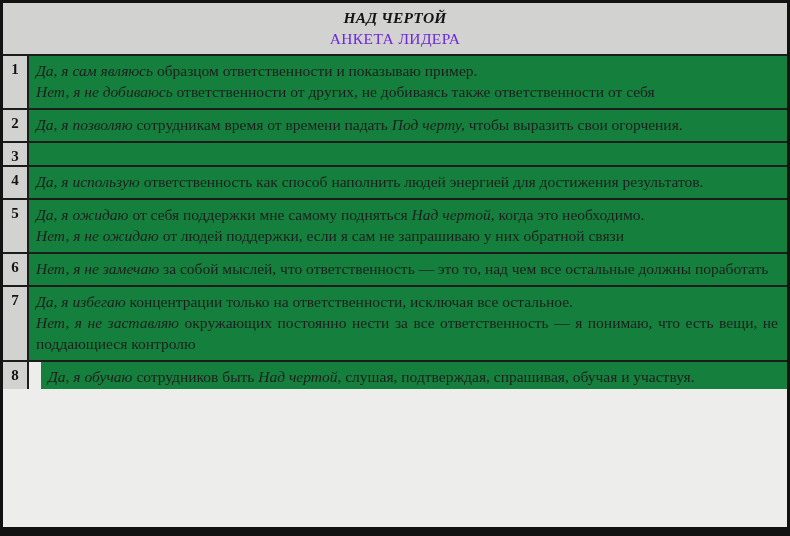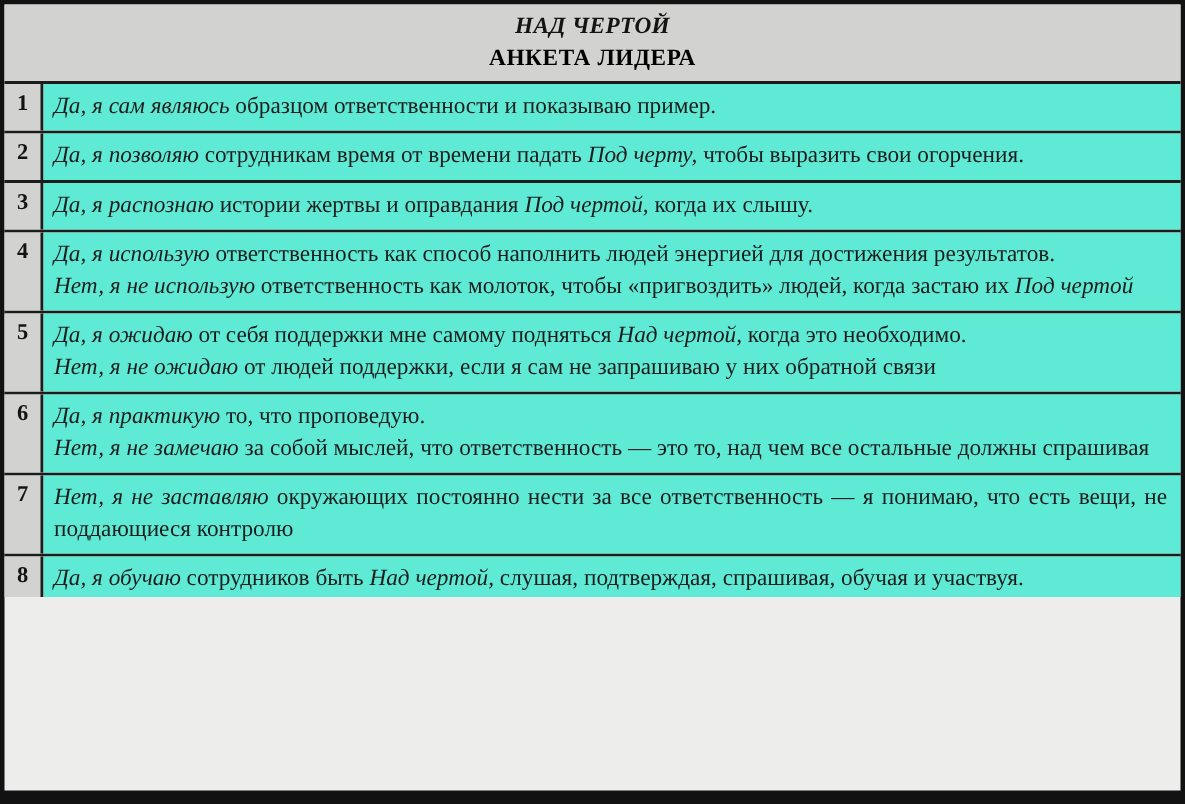--- a/index.html
+++ b/index.html
@@ -24,110 +24,109 @@
   }
   .title-line1 {
     font-weight: bold;
     font-style: italic;
     font-size: 15.5px;
     line-height: 21px;
     color: #141414;
     letter-spacing: 0.2px;
   }
   .title-line2 {
-    font-weight: bold;
+    font-weight: normal;
     font-size: 15.5px;
     line-height: 21px;
-    color: #000000;
+    color: #6d28d9;
     letter-spacing: 0.4px;
   }
   .trow {
     display: flex;
     border-bottom: 2px solid #1c1c1c;
   }
   .trow:last-child { border-bottom: none; }
   .num {
     flex: 0 0 26px;
     background: #d2d2d1;
     border-right: 2px solid #1c1c1c;
     font-weight: bold;
     font-size: 15px;
     color: #141414;
     text-align: center;
     padding-top: 5px;
   }
   .cell {
     flex: 1 1 auto;
-    background: #5eead4;
+    background: #15803d;
     padding: 4px 9px 6px 7px;
     font-size: 15.5px;
     line-height: 21px;
     color: #1d1d1d;
   }
-  .trow:last-child .cell { padding-bottom: 2px; }
+  .trow:last-child .cell { padding-bottom: 2px; margin-left: 12px; }
   .cell p { text-align: justify; }
   .it { font-style: italic; }
 </style>
 </head>
 <body>
 
 <div class="doc">
   <div class="thead">
     <div class="title-line1">НАД ЧЕРТОЙ</div>
     <div class="title-line2">АНКЕТА ЛИДЕРА</div>
   </div>
   <div id="rows">
   <div class="trow">
     <div class="num">1</div>
     <div class="cell">
       <p class="yes"><span class="it">Да, я сам являюсь</span><span class="up"> образцом ответственности и показываю пример.</span></p>
+      <p class="no"><span class="it">Нет, я не добиваюсь</span><span class="up"> ответственности от других, не добиваясь также ответственности от себя</span></p>
     </div>
   </div>
 
   <div class="trow">
     <div class="num">2</div>
     <div class="cell">
       <p class="yes"><span class="it">Да, я позволяю</span><span class="up"> сотрудникам время от времени падать </span><span class="it">Под черту,</span><span class="up"> чтобы выразить свои огорчения.</span></p>
     </div>
   </div>
 
   <div class="trow">
     <div class="num">3</div>
     <div class="cell">
-      <p class="yes"><span class="it">Да, я распознаю</span><span class="up"> истории жертвы и оправдания </span><span class="it">Под чертой,</span><span class="up"> когда их слышу.</span></p>
     </div>
   </div>
 
   <div class="trow">
     <div class="num">4</div>
     <div class="cell">
       <p class="yes"><span class="it">Да, я использую</span><span class="up"> ответственность как способ наполнить людей энергией для достижения результатов.</span></p>
-      <p class="no"><span class="it">Нет, я не использую</span><span class="up"> ответственность как молоток, чтобы «пригвоздить» людей, когда застаю их </span><span class="it">Под чертой</span></p>
     </div>
   </div>
 
   <div class="trow">
     <div class="num">5</div>
     <div class="cell">
       <p class="yes"><span class="it">Да, я ожидаю</span><span class="up"> от себя поддержки мне самому подняться </span><span class="it">Над чертой,</span><span class="up"> когда это необходимо.</span></p>
       <p class="no"><span class="it">Нет, я не ожидаю</span><span class="up"> от людей поддержки, если я сам не запрашиваю у них обратной связи</span></p>
     </div>
   </div>
 
   <div class="trow">
     <div class="num">6</div>
     <div class="cell">
-      <p class="yes"><span class="it">Да, я практикую</span><span class="up"> то, что проповедую.</span></p>
-      <p class="no"><span class="it">Нет, я не замечаю</span><span class="up"> за собой мыслей, что ответственность — это то, над чем все остальные должны спрашивая</span></p>
+      <p class="no"><span class="it">Нет, я не замечаю</span><span class="up"> за собой мыслей, что ответственность — это то, над чем все остальные должны поработать</span></p>
     </div>
   </div>
 
   <div class="trow">
     <div class="num">7</div>
     <div class="cell">
+      <p class="yes"><span class="it">Да, я избегаю</span><span class="up"> концентрации только на ответственности, исключая все остальное.</span></p>
       <p class="no"><span class="it">Нет, я не заставляю</span><span class="up"> окружающих постоянно нести за все ответственность — я понимаю, что есть вещи, не поддающиеся контролю</span></p>
     </div>
   </div>
 
   <div class="trow">
     <div class="num">8</div>
     <div class="cell">
       <p class="yes"><span class="it">Да, я обучаю</span><span class="up"> сотрудников быть </span><span class="it">Над чертой,</span><span class="up"> слушая, подтверждая, спрашивая, обучая и участвуя.</span></p>
     </div>
   </div>

